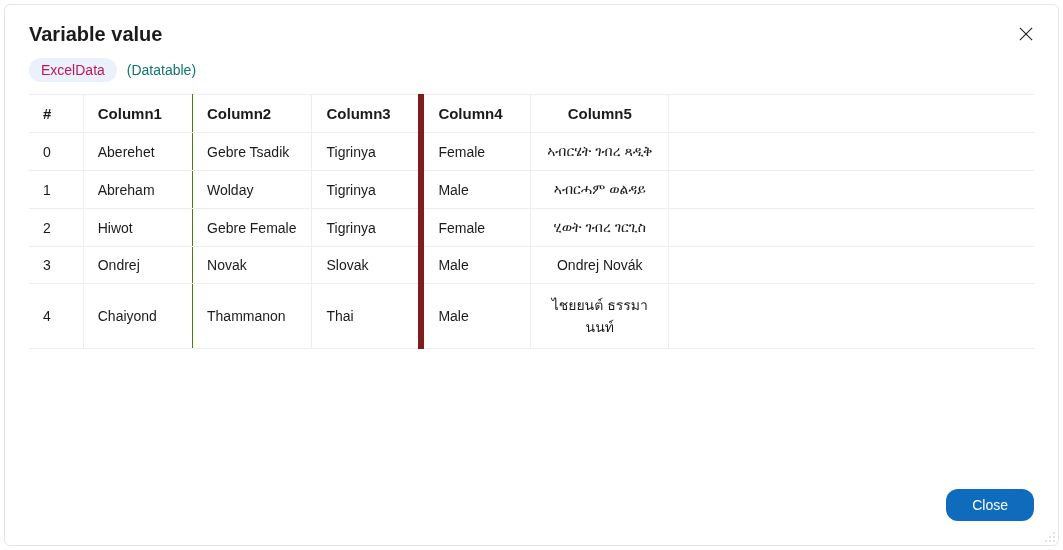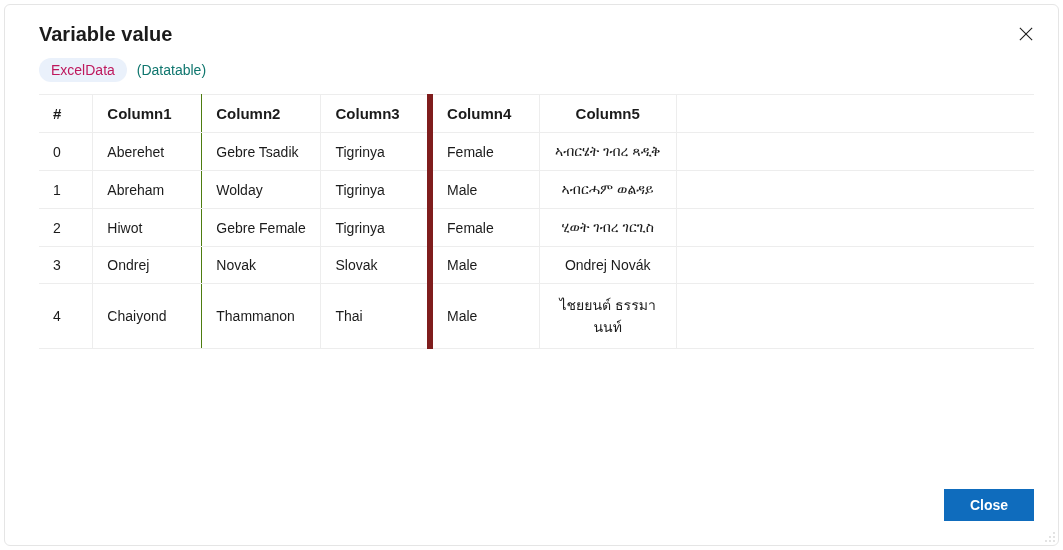--- a/index.html
+++ b/index.html
@@ -13,21 +13,20 @@
     }
     .dialog {
       width: 1055px;
       height: 542px;
       border: 1px solid #e5e5e5;
       border-radius: 6px;
       position: relative;
       display: flex;
       flex-direction: column;
       background: #fff;
-      padding-left: 10px;
     }
     .dialog-header {
       display: flex;
       align-items: center;
       justify-content: space-between;
       padding: 18px 24px 8px 24px;
     }
     .dialog-title {
       font-size: 20px;
       font-weight: 600;
@@ -92,24 +91,24 @@
     .footer {
       margin-top: auto;
       display: flex;
       justify-content: flex-end;
       padding: 18px 24px 24px 24px;
     }
     .btn-primary {
       background: #0f6cbd;
       color: #fff;
       border: none;
-      border-radius: 0;
+      border-radius: 12px;
       padding: 8px 26px;
       font-size: 14px;
-      font-weight: 700;
+      font-weight: 400;
       cursor: pointer;
       margin-left: 15px;
     }
     .resize-handle {
       position: absolute;
       right: 2px;
       bottom: 2px;
       width: 14px;
       height: 14px;
       opacity: 0.35;

